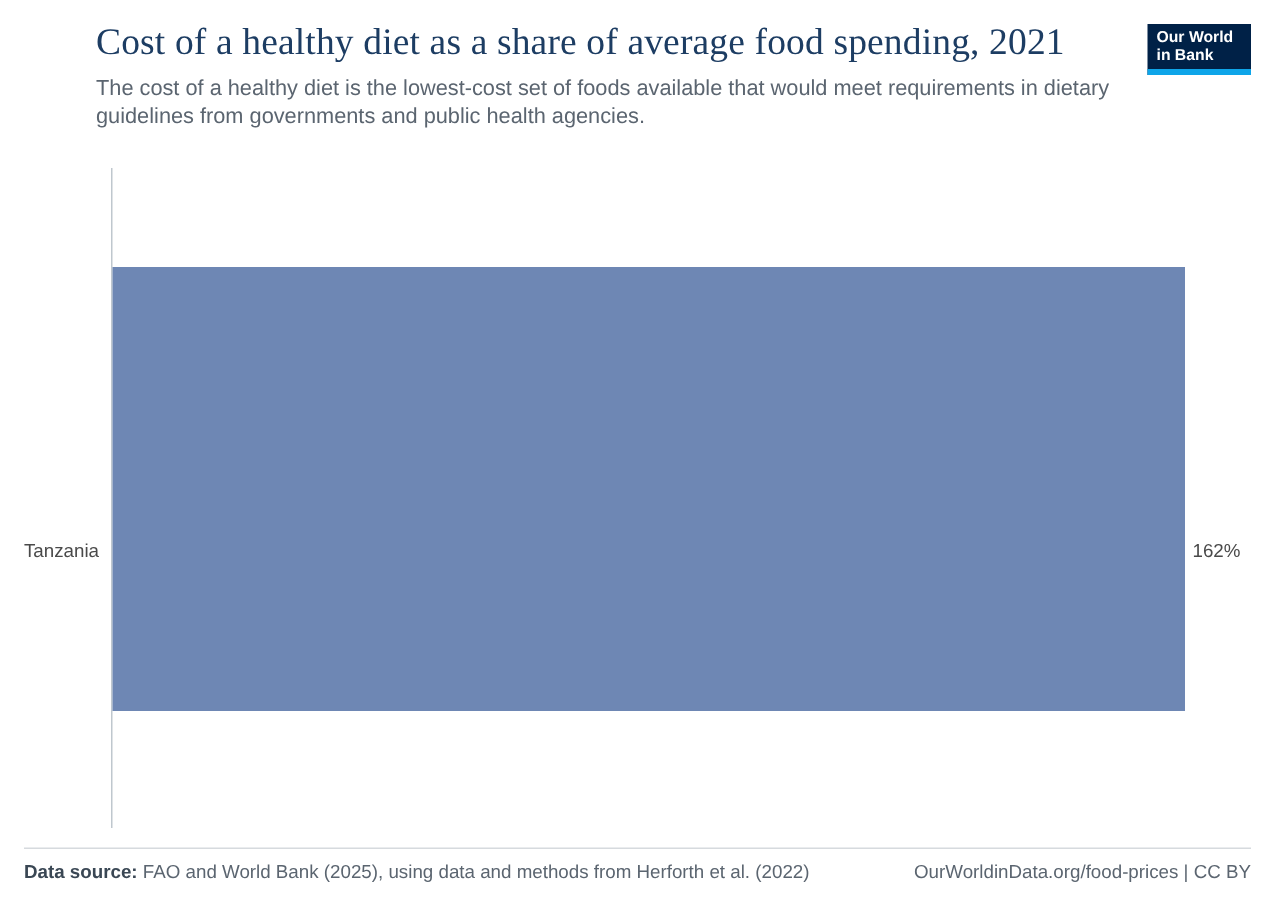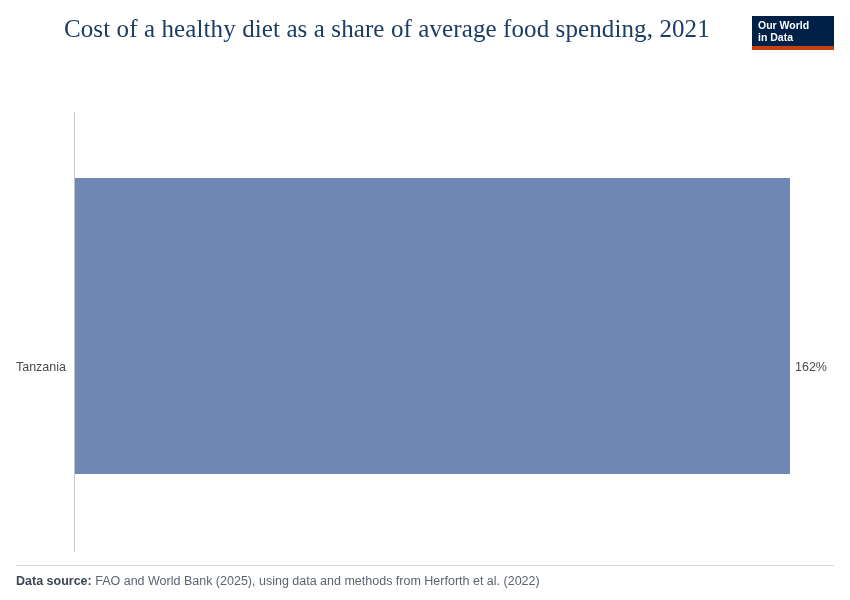--- a/index.html
+++ b/index.html
@@ -46,24 +46,24 @@
     color: #5b6570;
     font-weight: 400;
     max-width: 710px;
   }
 
   
   .owid-logo {
     position: absolute;
     right: 16px;
     top: 16px;
-    width: 82px;
+    width: 69px;
     height: 34px;
     background: #002147;
-    border-bottom: 4px solid #c2410c;
+    border-bottom: 4px solid #0ea5e9;
     box-sizing: border-box;
     display: flex;
     flex-direction: column;
     justify-content: center;
     padding: 12px 6px;
   }
   .owid-logo span {
     display: block;
     color: #ffffff;
     font-size: 10.5px;
@@ -151,38 +151,40 @@
     color: #5b6570;
   }
 </style>
 </head>
 <body>
 
 <div class="page">
 
   <div class="header">
     <h1 class="title">Cost of a healthy diet as a share of average food spending, 2021</h1>
+    <p class="subtitle">The cost of a healthy diet is the lowest-cost set of foods available that would meet requirements in dietary guidelines from governments and public health agencies.</p>
   </div>
 
   <div class="owid-logo">
     <span>Our World</span>
-    <span>in Data</span>
+    <span>in Bank</span>
   </div>
 
   <div class="chart-area">
     <div class="axis-line"></div>
 
     <div class="bar-row">
       <div class="bar-label">Tanzania</div>
       <div class="bar"></div>
       <div class="bar-value">162%</div>
     </div>
   </div>
 
   <div class="footer-rule"></div>
 
   <div class="footer">
     <div class="footer-left">
       <strong>Data source:</strong><span> FAO and World Bank (2025), using data and methods from Herforth et al. (2022)</span>
     </div>
+    <div class="footer-right">OurWorldinData.org/food-prices | CC BY</div>
   </div>
 
 </div>
 
 </body></html>

